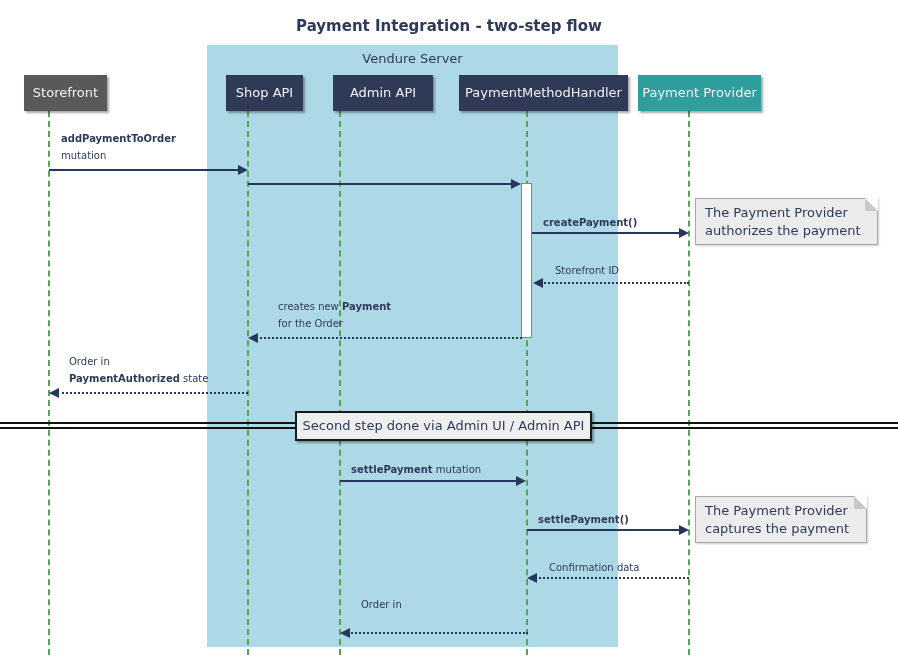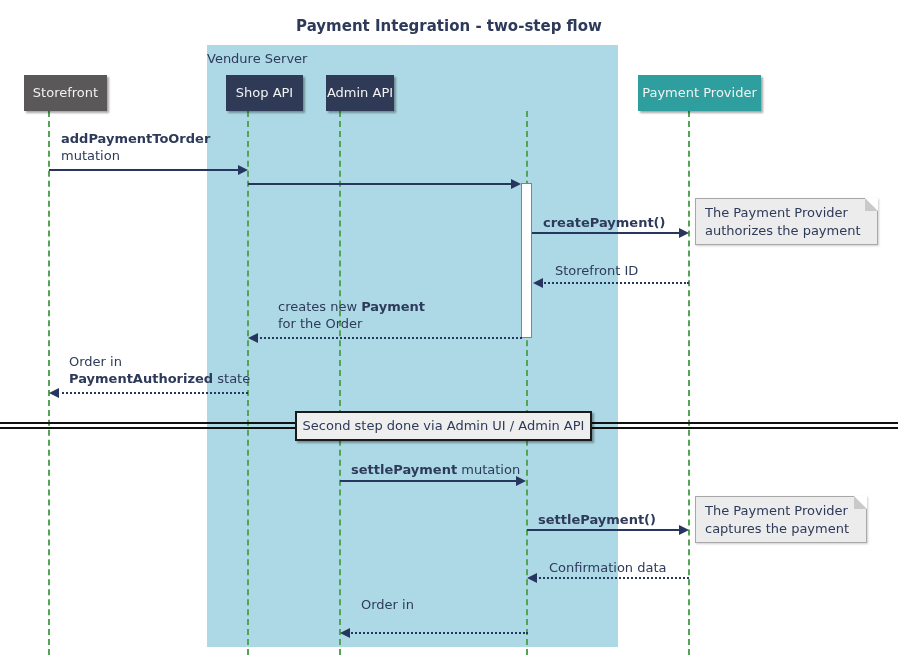--- a/index.html
+++ b/index.html
@@ -11,40 +11,40 @@
   html,body{margin:0;padding:0;background:#fff;}
   #diagram{
     position:relative; width:898px; height:665px; background:#fff;
     font-family:"DejaVu Sans","Liberation Sans",sans-serif; color:var(--navy);
     overflow:hidden;
   }
   .title{position:absolute; top:17px; left:0; width:898px; text-align:center;
     font-size:15px; font-weight:bold; color:var(--navy);}
   .frame{position:absolute; left:207px; top:45px; width:411px; height:602px;
     background:var(--frame_bg); z-index:1;}
-  .frame-label{position:absolute; left:207px; top:51px; width:411px; text-align:left;
+  .frame-label{position:absolute; left:207px; top:51px; width:411px; text-align:center;
     font-size:13px; color:var(--navy); z-index:2;}
   .lifeline{position:absolute; top:111px; height:544px; width:0;
     border-left:2px dashed var(--lifeline_green); z-index:2;}
   .participant{position:absolute; top:75px; height:36px; line-height:36px;
     text-align:center; font-size:13px; color:var(--text_light);
     box-shadow:2px 2px 2px rgba(0,0,0,.35); z-index:5;margin-left:16px;}
   .p-dark{background:var(--participant_dark);}
   .p-gray{background:var(--participant_gray);}
   .p-teal{background:var(--participant_teal);}
   .activation{position:absolute; left:521px; top:183px; width:11px; height:155px;
     background:#fff; border:1.5px solid var(--lifeline_green); box-sizing:border-box; z-index:3;}
   .aline{position:absolute; height:0; z-index:4;}
   .aline.solid{border-top:2px solid var(--arrow);}
   .aline.dotted{border-top:2px dotted var(--arrow);}
   .ahead{position:absolute; width:0; height:0; z-index:4;
     border-top:5px solid transparent; border-bottom:5px solid transparent;}
   .ahead.right{border-left:10px solid var(--arrow);}
   .ahead.left{border-right:10px solid var(--arrow);}
-  .mlabel{position:absolute; font-size:13px; line-height:17px; color:var(--navy);
+  .mlabel{position:absolute; font-size:10px; line-height:17px; color:var(--navy);
     white-space:nowrap; z-index:4;}
   .mlabel b{font-weight:bold;}
   .divider-line{position:absolute; left:0; width:898px; height:2px; background:#111; z-index:3;}
   .divider-box{position:absolute; left:295px; top:411px; width:297px; height:30px;
     background:var(--divider_bg); border:2px solid var(--divider_border); box-sizing:border-box;
     text-align:center; line-height:26px; font-size:13px; color:var(--navy);
     box-shadow:2px 2px 2px rgba(0,0,0,.35); z-index:5;}
   .note{position:absolute; background:var(--note_bg); border:1px solid var(--note_border);
     box-sizing:border-box; padding:5px 9px; font-size:13px; line-height:18px;
     color:var(--navy); z-index:5; box-shadow:1px 1px 2px rgba(0,0,0,.2);}
@@ -133,21 +133,22 @@
   <div class="ahead left" style="left:527px; top:573px"></div>
 
   <div class="mlabel" style="left:361px; top:596px">
     <div><span>Order in</span></div>
   </div>
   <div class="aline dotted" style="left:348px; top:632px; width:180px"></div>
   <div class="ahead left" style="left:340px; top:628px"></div>
 
   <div class="participant p-gray" style="left:8px; width:83px">Storefront</div>
   <div class="participant p-dark" style="left:210px; width:77px">Shop API</div>
-  <div class="participant p-dark" style="left:310px; width:68px">Admin API</div>
+  <div class="participant p-dark" style="left:317px; width:100px">Admin API</div>
+  <div class="participant p-dark" style="left:443px; width:169px">PaymentMethodHandler</div>
   <div class="participant p-teal" style="left:622px; width:123px">Payment Provider</div>
 
   <div class="note" style="left:695px; top:198px; width:183px; height:47px">
     <div><span>The Payment Provider</span></div>
     <div><b>authorizes</b><span> the payment</span></div>
   </div>
   <div class="note" style="left:695px; top:496px; width:172px; height:47px">
     <div><span>The Payment Provider</span></div>
     <div><b>captures</b><span> the payment</span></div>
   </div>

